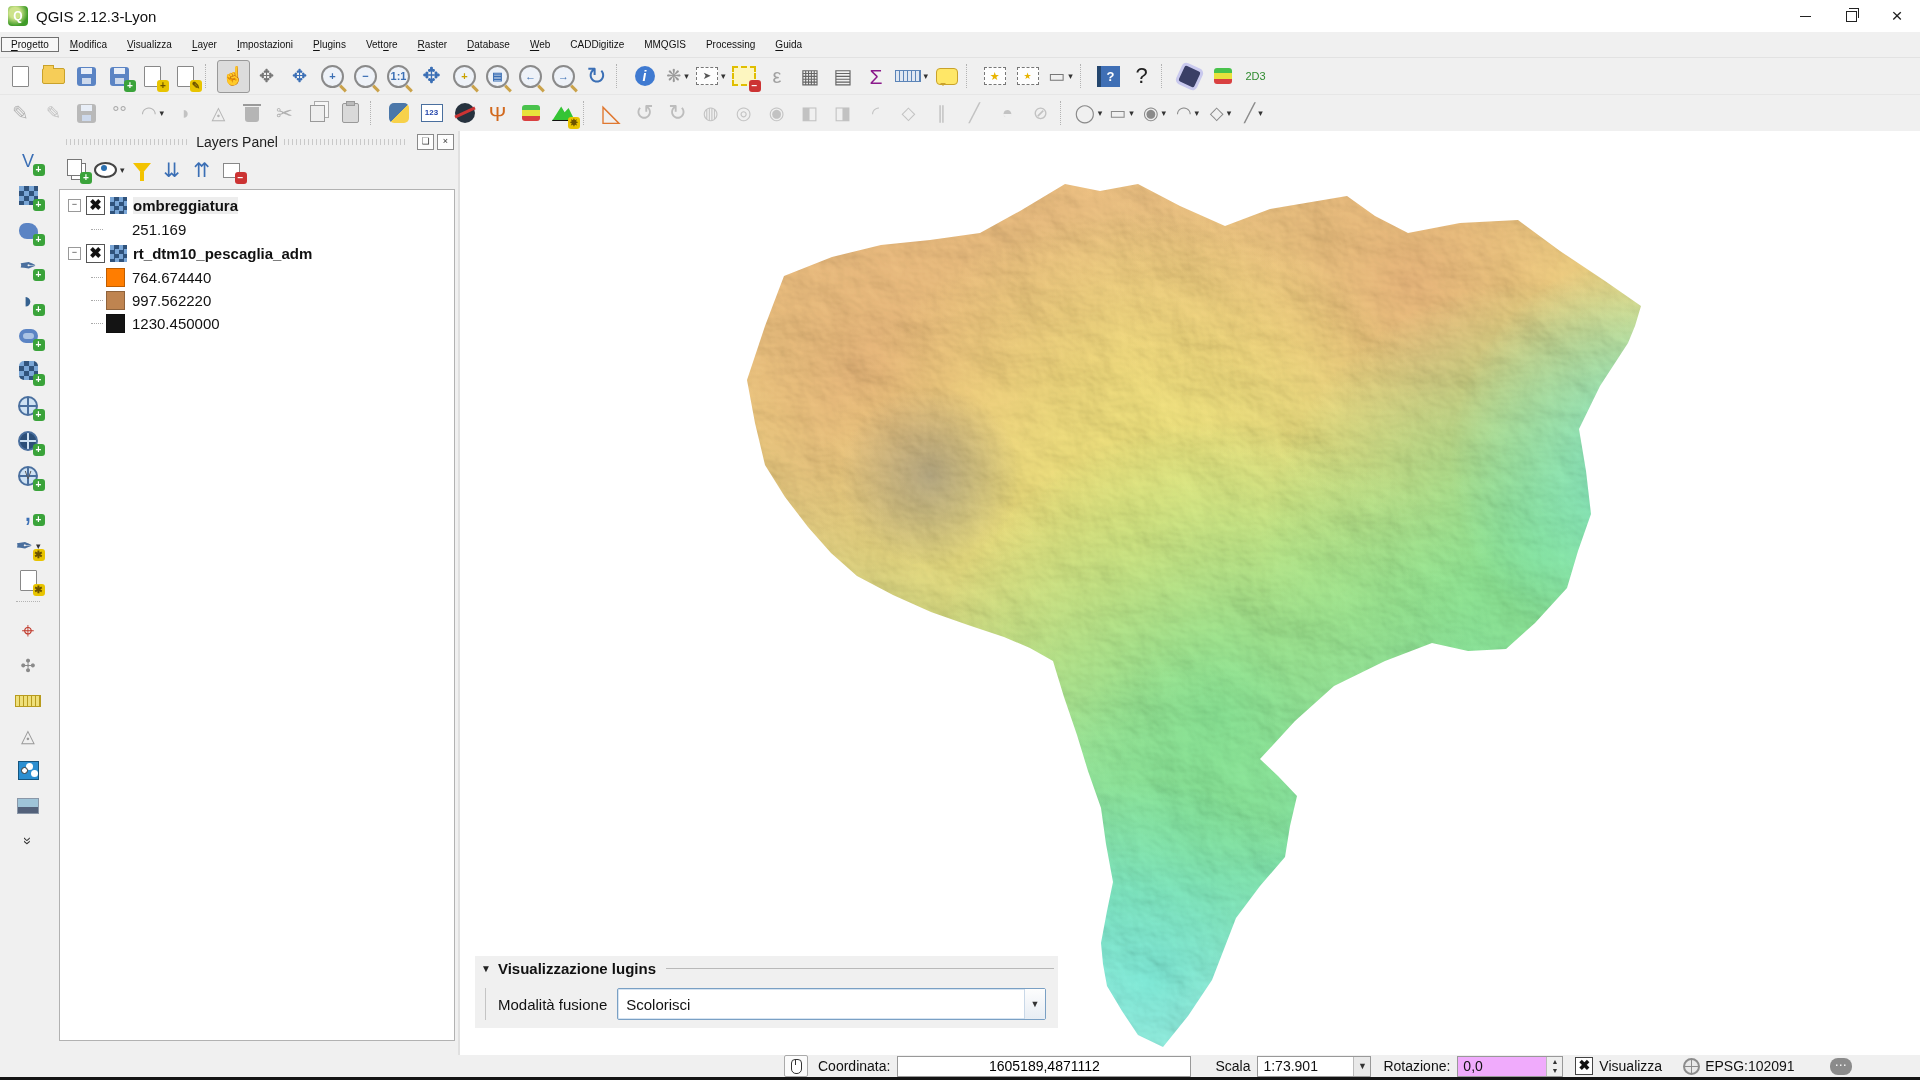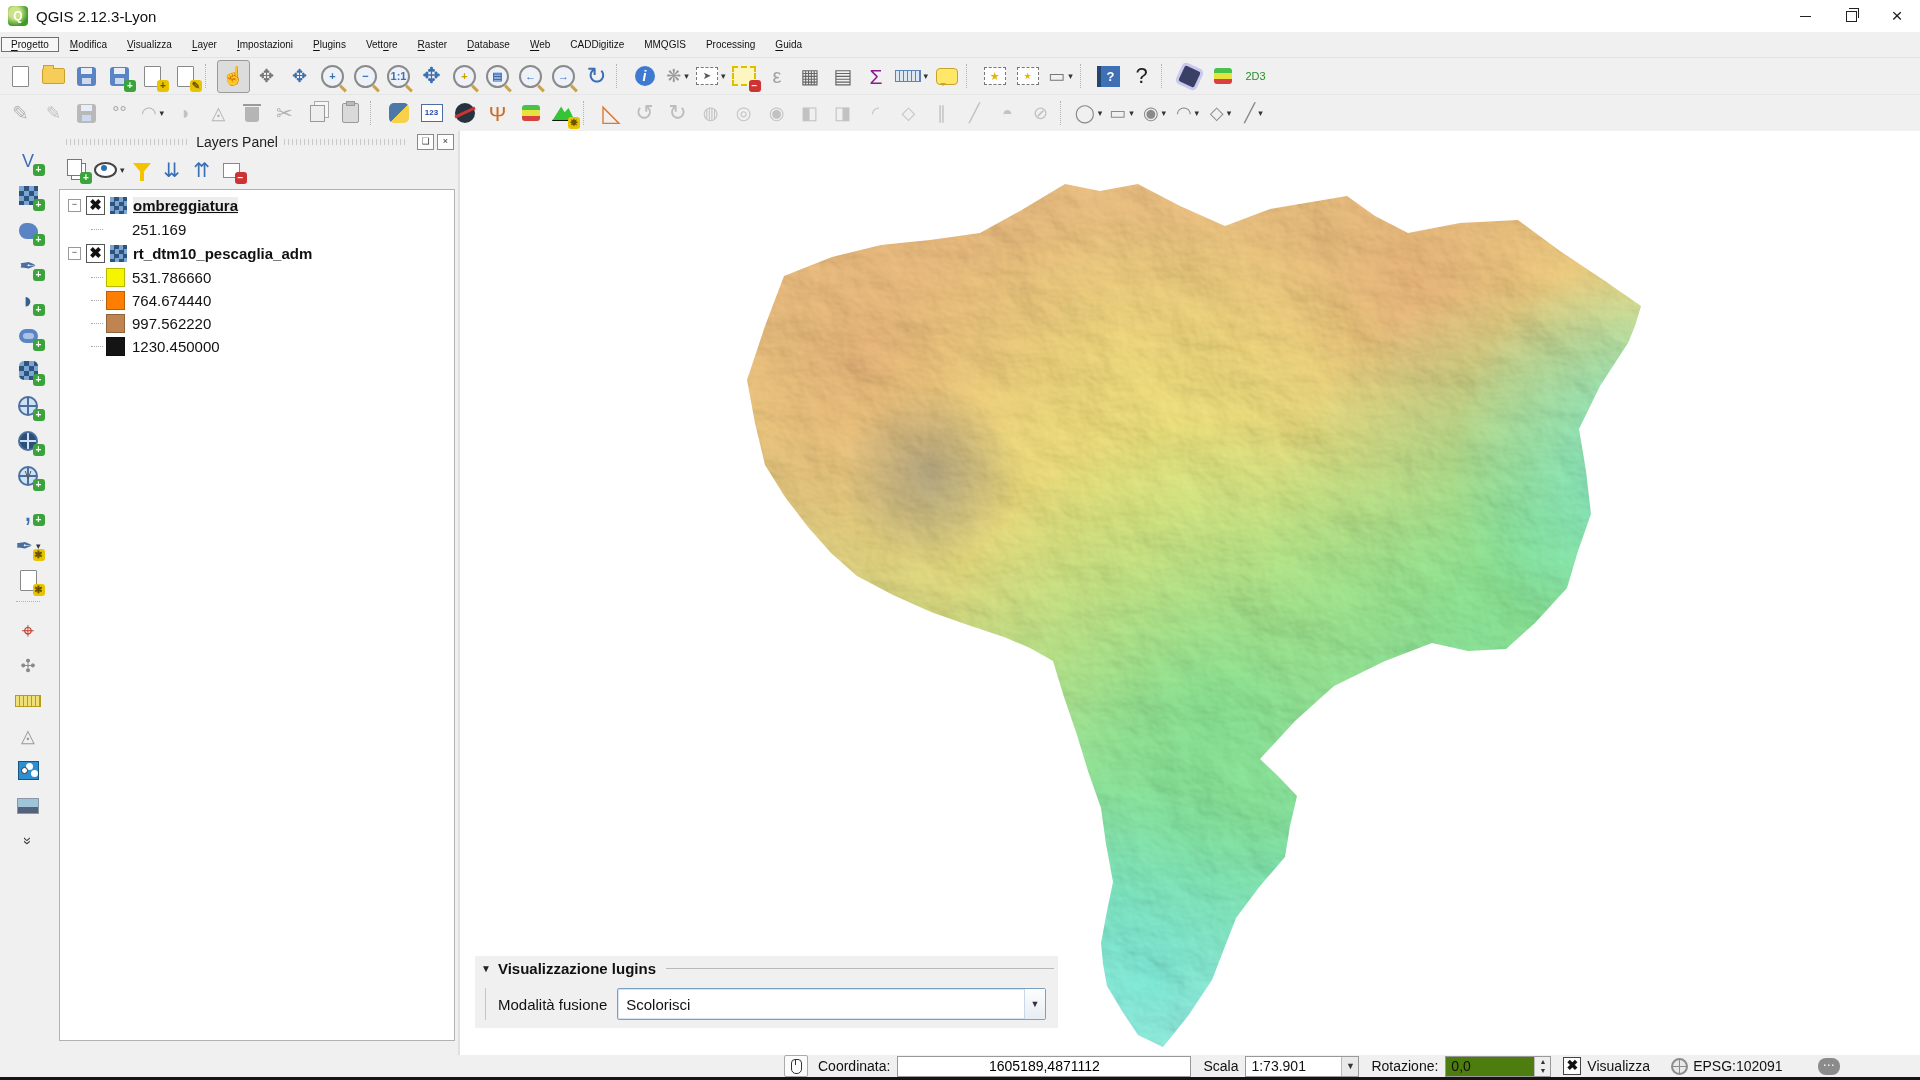--- a/index.html
+++ b/index.html
@@ -104,21 +104,21 @@
   .lp-toolbar{height:34px;display:flex;align-items:center;padding-left:6px;}
   .lp-toolbar .tbtn{min-width:30px;height:30px;}
   .lp-tree{position:absolute;left:3px;right:3px;top:58px;bottom:14px;background:#fff;border:1px solid #b2b2b2;
     overflow:hidden;font-size:15px;padding-top:3px;}
   .tree-row{display:flex;align-items:center;height:23px;padding-left:8px;}
   .tree-row.top{height:25px;}
   .exp{width:11px;height:11px;border:1px solid #999;background:#fff;font-size:9px;line-height:9px;text-align:center;color:#333;margin-right:5px;flex:none;}
   .chk{width:17px;height:17px;border:1px solid #555;background:#fff;font-size:15px;font-weight:bold;line-height:16px;text-align:center;color:#111;margin-right:5px;flex:none;}
   .licon{width:17px;height:17px;background:repeating-conic-gradient(#30537c 0% 25%,#7aa6d6 0% 50%);background-size:9px 9px;margin-right:6px;flex:none;}
   .lname{font-weight:bold;white-space:nowrap;}
-  .tree-row.active .lname{text-decoration:underline;background:#ededed;}
+  .tree-row.active .lname{background:#ededed;}
   .guide{width:12px;border-top:1px dotted #aaa;margin:0 3px 0 23px;flex:none;}
   .sw{width:17px;height:17px;margin-right:7px;flex:none;}
   
   .canvas{position:absolute;left:460px;top:131px;width:1460px;height:924px;background:#fff;}
   .splitter{position:absolute;left:458px;top:131px;width:2px;height:924px;background:#e0e0e0;}
   
   .color-panel{position:absolute;left:475px;top:956px;width:583px;height:72px;background:#f0f0f0;font-size:15px;}
   .cp-header{display:flex;align-items:center;height:24px;padding-left:6px;}
   .cp-arrow{font-size:10px;margin-right:7px;color:#222;}
   .cp-title{font-weight:bold;white-space:nowrap;}
@@ -128,25 +128,25 @@
   .combo{flex:1;height:30px;background:#fff;border:1px solid #7aa0c4;border-radius:2px;display:flex;align-items:center;box-shadow:inset 0 0 0 1px #d6e4f2;}
   .combo-text{flex:1;padding-left:8px;font-size:15px;}
   .combo-btn{width:20px;height:100%;display:flex;align-items:center;justify-content:center;font-size:9px;color:#333;border-left:1px solid #c9d8e8;background:linear-gradient(#fdfdfd,#e7edf4);}
   
   .statusbar{position:absolute;left:0;top:1055px;width:1920px;height:22px;background:#f0f0f0;
     display:flex;align-items:center;font-size:14px;box-sizing:border-box;padding-left:784px;}
   .sb-btn{width:22px;height:20px;border:1px solid #aaa;border-radius:2px;background:#fbfbfb;display:flex;align-items:center;justify-content:center;margin-right:10px;flex:none;}
   .s-mouse{width:9px;height:13px;border:1px solid #333;border-radius:4px 4px 5px 5px;background:#fff;position:relative;}
   .s-mouse:after{content:"";position:absolute;left:3px;top:0;width:1px;height:5px;background:#333;}
   .sb-label{margin-right:7px;white-space:nowrap;}
-  .sb-input{width:292px;height:19px;border:1px solid #999;background:#fff;text-align:center;font-size:14px;font-family:"Liberation Sans",sans-serif;padding:0;margin-right:12px;}
+  .sb-input{width:292px;height:19px;border:1px solid #999;background:#fff;text-align:center;font-size:14px;font-family:"Liberation Sans",sans-serif;padding:0;margin-right:24px;}
   .sb-combo{width:112px;height:19px;border:1px solid #999;background:#fff;display:flex;align-items:center;margin-right:12px;}
   .sb-combo .combo-text{padding-left:5px;font-size:14px;}
   .sb-combo .combo-btn{width:16px;background:#e9e9e9;border-left:1px solid #bbb;}
-  .sb-spin{width:104px;height:19px;border:1px solid #999;background:#4d7c0f;display:flex;align-items:center;margin-right:4px;position:relative;}
+  .sb-spin{width:104px;height:19px;border:1px solid #999;background:#f0abfc;display:flex;align-items:center;margin-right:4px;position:relative;}
   .sb-spin .combo-text{padding-left:5px;font-size:14px;}
   .spin-arrows{width:15px;height:100%;display:flex;flex-direction:column;border-left:1px solid #bbb;}
   .spin-arrows span{flex:1;font-size:7px;line-height:9px;text-align:center;background:#eee;color:#333;}
   .sb-chk{width:16px;height:16px;border:1px solid #444;background:#fff;font-size:14px;font-weight:bold;line-height:15px;text-align:center;margin:0 6px 0 8px;flex:none;}
   .sb-globe{width:17px;height:17px;border-radius:50%;border:2px solid #8c8c8c;box-sizing:border-box;background:
     linear-gradient(to bottom,transparent 44%,#8c8c8c 44% 56%,transparent 56%),
     linear-gradient(to right,transparent 44%,#8c8c8c 44% 56%,transparent 56%),#e9e9e9;margin:0 5px 0 14px;flex:none;}
   .sb-bubble{width:22px;height:17px;border-radius:8px;background:#8b8b8b;color:#fff;font-size:12px;line-height:15px;text-align:center;margin-left:28px;flex:none;}
   .bottomstrip{position:absolute;left:0;top:1077px;width:1920px;height:3px;background:#141414;}
   u{text-underline-offset:2px;}
@@ -582,25 +582,20 @@
         <div class="tree-row child">
           <span class="guide"></span>
           <span class="sw" style="background: rgb(255, 255, 255); border: 1px solid rgb(255, 255, 255);"></span>
           <span class="cval">251.169</span>
         </div>
         <div class="tree-row top">
           <span class="exp">−</span>
           <span class="chk">✖</span>
           <span class="licon"></span>
           <span class="lname">rt_dtm10_pescaglia_adm</span>
-        </div>
-        <div class="tree-row child">
-          <span class="guide"></span>
-          <span class="sw" style="background: rgb(245, 245, 0); border: 1px solid rgba(0, 0, 0, 0.25);"></span>
-          <span class="cval">531.786660</span>
         </div>
         <div class="tree-row child">
           <span class="guide"></span>
           <span class="sw" style="background: rgb(255, 125, 0); border: 1px solid rgba(0, 0, 0, 0.25);"></span>
           <span class="cval">764.674440</span>
         </div>
         <div class="tree-row child">
           <span class="guide"></span>
           <span class="sw" style="background: rgb(191, 132, 80); border: 1px solid rgba(0, 0, 0, 0.25);"></span>
           <span class="cval">997.562220</span>

